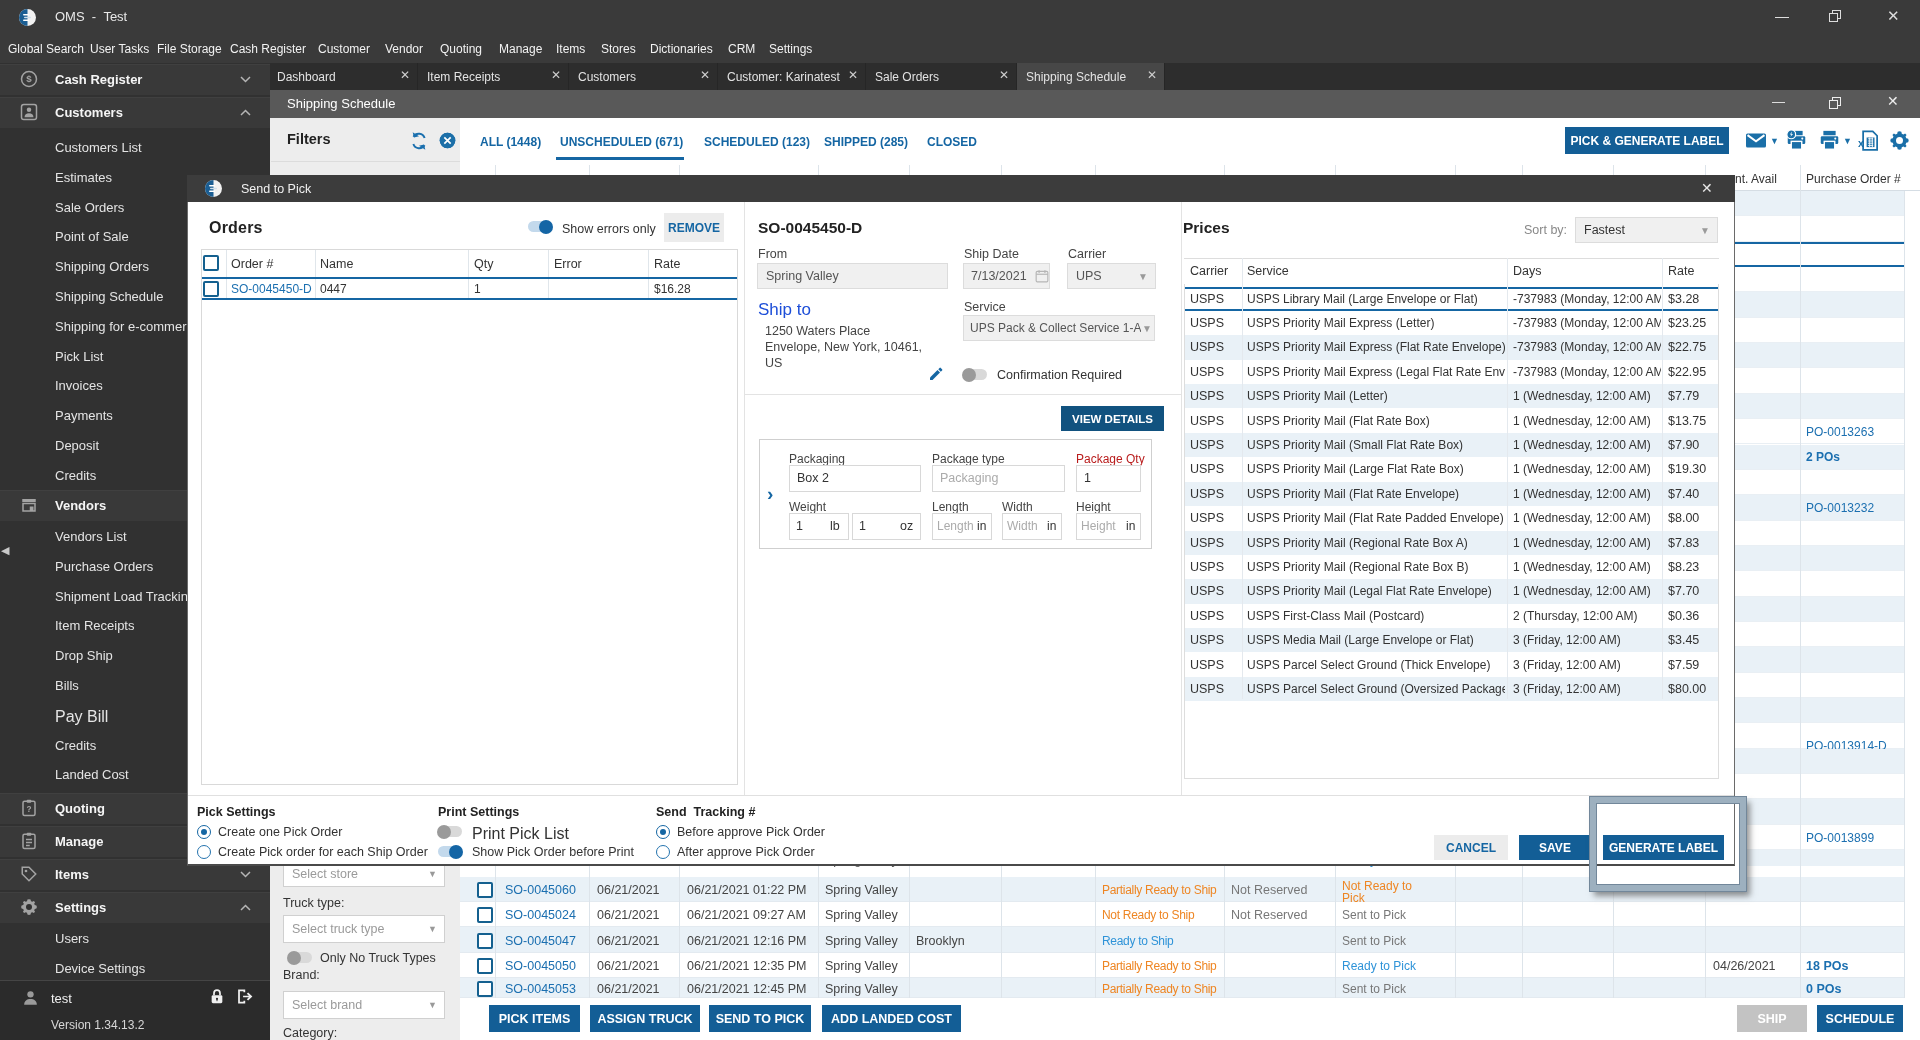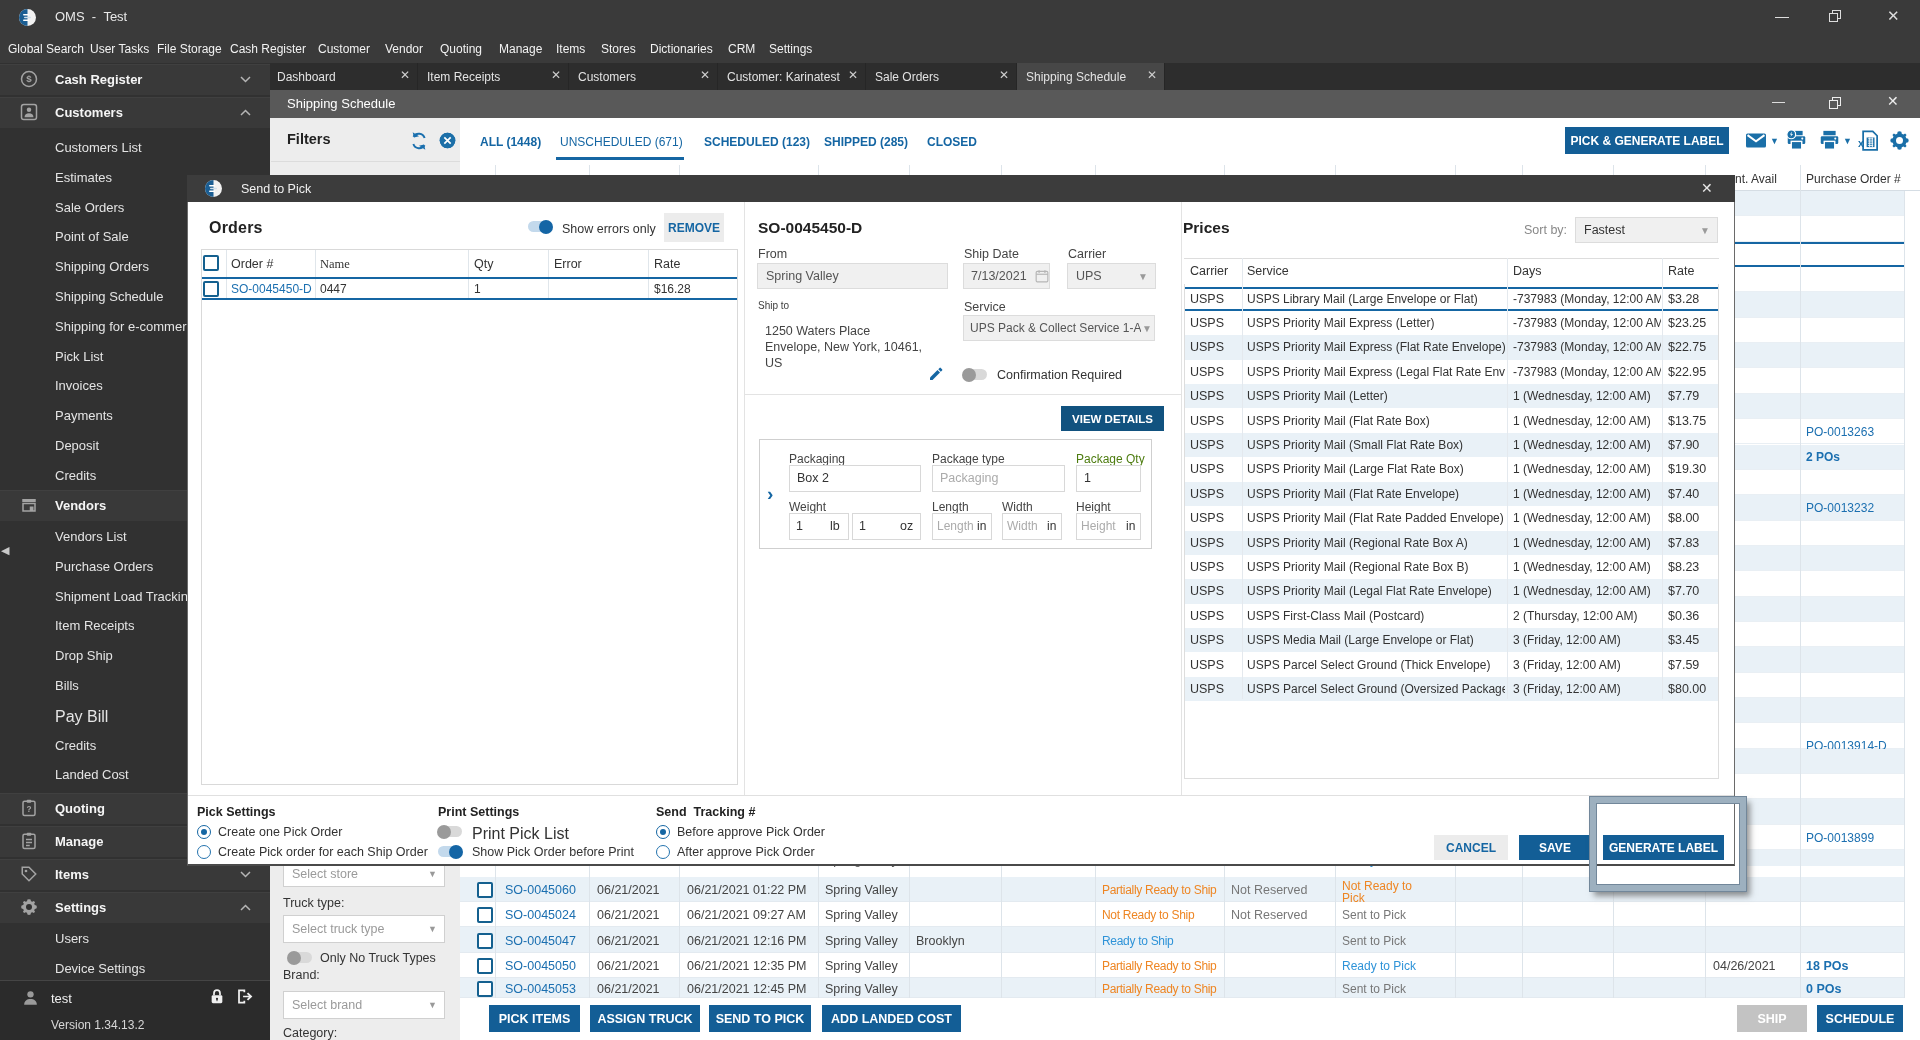--- a/index.html
+++ b/index.html
@@ -180,21 +180,21 @@
       <path d="M4.5 16a8.3 8.3 0 0014.9 1.8" stroke="#1a6fae" stroke-width="2.6" fill="none"></path>
       <path d="M19.5 24v-7h-7z" fill="#1a6fae" transform="rotate(-14 18 20)"></path>
     </svg>
 <svg style="position:absolute;left:439px;top:132px" width="17" height="17" viewBox="0 0 24 24">
       <circle cx="12" cy="12" r="11" fill="#1c6fae"></circle>
       <circle cx="12" cy="12" r="11" fill="#1c6fa8"></circle>
       <path d="M7.5 7.5l9 9M16.5 7.5l-9 9" stroke="#fff" stroke-width="2.4"></path>
     </svg>
 <div class="hline" style="left:271px;top:161px;width:189px;background:#dcdcdc"></div>
 <div class="txt" style="left:480px;top:135px;font-size:12px;font-weight:bold;color:#1566a3">ALL (1448)</div>
-<div class="txt" style="left:560px;top:135px;font-size:12px;font-weight:normal;color:#1566a3">UNSCHEDULED (671)</div>
+<div class="txt" style="left:560px;top:135px;font-size:12px;font-weight:bold;color:#1566a3">UNSCHEDULED (671)</div>
 <div class="txt" style="left:704px;top:135px;font-size:12px;font-weight:bold;color:#1566a3">SCHEDULED (123)</div>
 <div class="txt" style="left:824px;top:135px;font-size:12px;font-weight:bold;color:#1566a3">SHIPPED (285)</div>
 <div class="txt" style="left:927px;top:135px;font-size:12px;font-weight:bold;color:#1566a3">CLOSED</div>
 <div class="abs" style="left:556px;top:157px;width:128px;height:3px;background:#1566a3"></div>
 <div class="btn" style="left:1565px;top:127px;width:164px;height:27px;background:#135e96;color:#fff;font-size:12px">PICK &amp; GENERATE LABEL</div>
 <svg style="position:absolute;left:1746px;top:133px" width="20" height="15" viewBox="0 0 26 18">
       <rect x="0" y="0" width="26" height="18" rx="2" fill="#1a6fa8"></rect>
       <path d="M2 2l11 8 11-8" stroke="#fff" stroke-width="2.6" fill="none"></path>
     </svg>
 <div class="txt" style="left:1770px;top:136px;font-size:9px;color:#1a6fa8">▼</div>
@@ -386,21 +386,21 @@
 <div class="vline" style="left:226px;top:250px;height:50px;background:#e0e6eb;z-index:102;"></div>
 <div class="vline" style="left:315px;top:250px;height:50px;background:#e0e6eb;z-index:102;"></div>
 <div class="vline" style="left:468px;top:250px;height:50px;background:#e0e6eb;z-index:102;"></div>
 <div class="vline" style="left:548px;top:250px;height:50px;background:#e0e6eb;z-index:102;"></div>
 <div class="vline" style="left:648px;top:250px;height:50px;background:#e0e6eb;z-index:102;"></div>
 <div class="hline" style="left:202px;top:277px;width:535px;background:#1566a3;height:2px;z-index:102;"></div>
 <div class="hline" style="left:202px;top:298px;width:535px;background:#1566a3;height:2px;z-index:102;"></div>
 <div class="chk" style="left:203px;top:255px;z-index:102;"></div>
 <div class="chk" style="left:203px;top:281px;z-index:102;"></div>
 <div class="txt" style="left:231px;top:257px;font-size:12.5px;color:#333;z-index:102;">Order #</div>
-<div class="txt" style="left:320px;top:257px;font-size:12.5px;color:#333;z-index:102;font-family:Liberation Serif, serif;">Name</div>
+<div class="txt" style="left:320px;top:257px;font-size:12.5px;color:#333;z-index:102;">Name</div>
 <div class="txt" style="left:474px;top:257px;font-size:12.5px;color:#333;z-index:102;">Qty</div>
 <div class="txt" style="left:554px;top:257px;font-size:12.5px;color:#333;z-index:102;">Error</div>
 <div class="txt" style="left:654px;top:257px;font-size:12.5px;color:#333;z-index:102;">Rate</div>
 <div class="txt" style="left:231px;top:282px;font-size:12px;color:#1b6fb0;z-index:102;">SO-0045450-D</div>
 <div class="txt" style="left:320px;top:282px;font-size:12px;color:#333;z-index:102;">0447</div>
 <div class="txt" style="left:474px;top:282px;font-size:12px;color:#333;z-index:102;">1</div>
 <div class="txt" style="left:654px;top:282px;font-size:12px;color:#333;z-index:102;">$16.28</div>
 <div class="vline" style="left:744px;top:202px;height:593px;background:#e3e3e3;z-index:102;"></div>
 <div class="vline" style="left:1181px;top:202px;height:593px;background:#e3e3e3;z-index:102;"></div>
 <div class="txt" style="left:758px;top:219px;font-size:15.5px;color:#222;z-index:102;font-weight:bold">SO-0045450-D</div>
@@ -412,21 +412,21 @@
 <div class="txt" style="left:971px;top:269px;font-size:12.5px;color:#555;z-index:102;">7/13/2021</div>
 <svg style="position:absolute;left:1035px;top:269px;z-index:102" width="14" height="14" viewBox="0 0 24 24">
       <rect x="2" y="4" width="20" height="18" rx="2" stroke="#b5b5b5" stroke-width="2" fill="none"></rect>
       <path d="M2 9h20" stroke="#b5b5b5" stroke-width="2"></path>
       <path d="M7 2v5M17 2v5" stroke="#b5b5b5" stroke-width="2"></path>
     </svg>
 <div class="txt" style="left:1068px;top:247px;font-size:12.5px;color:#444;z-index:102;">Carrier</div>
 <div class="abs" style="left:1067px;top:263px;width:89px;height:26px;background:#f0f0f0;border:1px solid #dcdcdc;z-index:102;"></div>
 <div class="txt" style="left:1076px;top:269px;font-size:12.5px;color:#555;z-index:102;">UPS</div>
 <div class="txt" style="left:1138px;top:271px;font-size:10px;color:#9a9a9a;z-index:102;">▼</div>
-<div class="txt" style="left:758px;top:300px;font-size:10px;color:#404040;z-index:102;">Ship to</div>
+<div class="txt" style="left:758px;top:300px;font-size:17px;color:#1d4ed8;z-index:102;">Ship to</div>
 <div class="txt" style="left:765px;top:324px;font-size:12.5px;color:#444;z-index:102;">1250 Waters Place</div>
 <div class="txt" style="left:765px;top:340px;font-size:12.5px;color:#444;z-index:102;">Envelope, New York, 10461,</div>
 <div class="txt" style="left:765px;top:356px;font-size:12.5px;color:#444;z-index:102;">US</div>
 <div class="txt" style="left:964px;top:300px;font-size:12.5px;color:#444;z-index:102;">Service</div>
 <div class="abs" style="left:963px;top:315px;width:192px;height:26px;background:#f0f0f0;border:1px solid #dcdcdc;z-index:102;"></div>
 <div class="txt" style="left:970px;top:321px;font-size:12px;color:#555;z-index:102;max-width:172px;overflow:hidden">UPS Pack &amp; Collect Service 1-A</div>
 <div class="txt" style="left:1142px;top:323px;font-size:10px;color:#9a9a9a;z-index:102;">▼</div>
 <svg style="z-index:102;position:absolute;left:928px;top:366px" width="16" height="16" viewBox="0 0 24 24">
       <path d="M3 17.2V21h3.8L18 9.8 14.2 6z" fill="#1566a3"></path>
       <path d="M15.4 4.8l3.8 3.8 1.9-1.9a1.3 1.3 0 000-1.9l-1.9-1.9a1.3 1.3 0 00-1.9 0z" fill="#1566a3"></path>
@@ -438,21 +438,21 @@
 <div class="hline" style="left:745px;top:394px;width:436px;background:#e3e3e3;z-index:102;"></div>
 <div class="btn" style="left:1061px;top:406px;width:103px;height:25px;background:#11527f;color:#fff;font-size:11.5px;z-index:102;">VIEW DETAILS</div>
 <div class="abs" style="left:759px;top:439px;width:393px;height:110px;border:1px solid #cfcfcf;z-index:102;"></div>
 <div class="txt" style="left:767px;top:483px;font-size:19px;color:#1566a3;font-weight:bold;z-index:102;">›</div>
 <div class="txt" style="left:789px;top:452px;font-size:12px;color:#444;z-index:102;">Packaging</div>
 <div class="abs" style="left:789px;top:465px;width:132px;height:27px;background:#fff;border:1px solid #d8d8d8;z-index:102;"></div>
 <div class="txt" style="left:797px;top:471px;font-size:12.5px;color:#333;z-index:102;">Box 2</div>
 <div class="txt" style="left:932px;top:452px;font-size:12px;color:#444;z-index:102;">Package type</div>
 <div class="abs" style="left:932px;top:465px;width:133px;height:27px;background:#fff;border:1px solid #d8d8d8;z-index:102;"></div>
 <div class="txt" style="left:940px;top:471px;font-size:12.5px;color:#ababab;z-index:102;">Packaging</div>
-<div class="txt" style="left:1076px;top:452px;font-size:12px;color:#4d7c0f;z-index:102;">Package Qty</div>
+<div class="txt" style="left:1076px;top:452px;font-size:12px;color:#b91c1c;z-index:102;">Package Qty</div>
 <div class="abs" style="left:1076px;top:465px;width:65px;height:27px;background:#fff;border:1px solid #d8d8d8;z-index:102;"></div>
 <div class="txt" style="left:1084px;top:471px;font-size:12.5px;color:#333;z-index:102;">1</div>
 <div class="txt" style="left:789px;top:500px;font-size:12px;color:#444;z-index:102;">Weight</div>
 <div class="abs" style="left:789px;top:513px;width:60px;height:27px;background:#fff;border:1px solid #d8d8d8;z-index:102;"></div>
 <div class="txt" style="left:796px;top:519px;font-size:12.5px;color:#333;z-index:102;">1</div>
 <div class="txt" style="left:830px;top:519px;font-size:12.5px;color:#333;z-index:102;">lb</div>
 <div class="abs" style="left:852px;top:513px;width:69px;height:27px;background:#fff;border:1px solid #d8d8d8;z-index:102;"></div>
 <div class="txt" style="left:859px;top:519px;font-size:12.5px;color:#333;z-index:102;">1</div>
 <div class="txt" style="left:900px;top:519px;font-size:12.5px;color:#333;z-index:102;">oz</div>
 <div class="txt" style="left:932px;top:500px;font-size:12px;color:#444;z-index:102;">Length</div>

